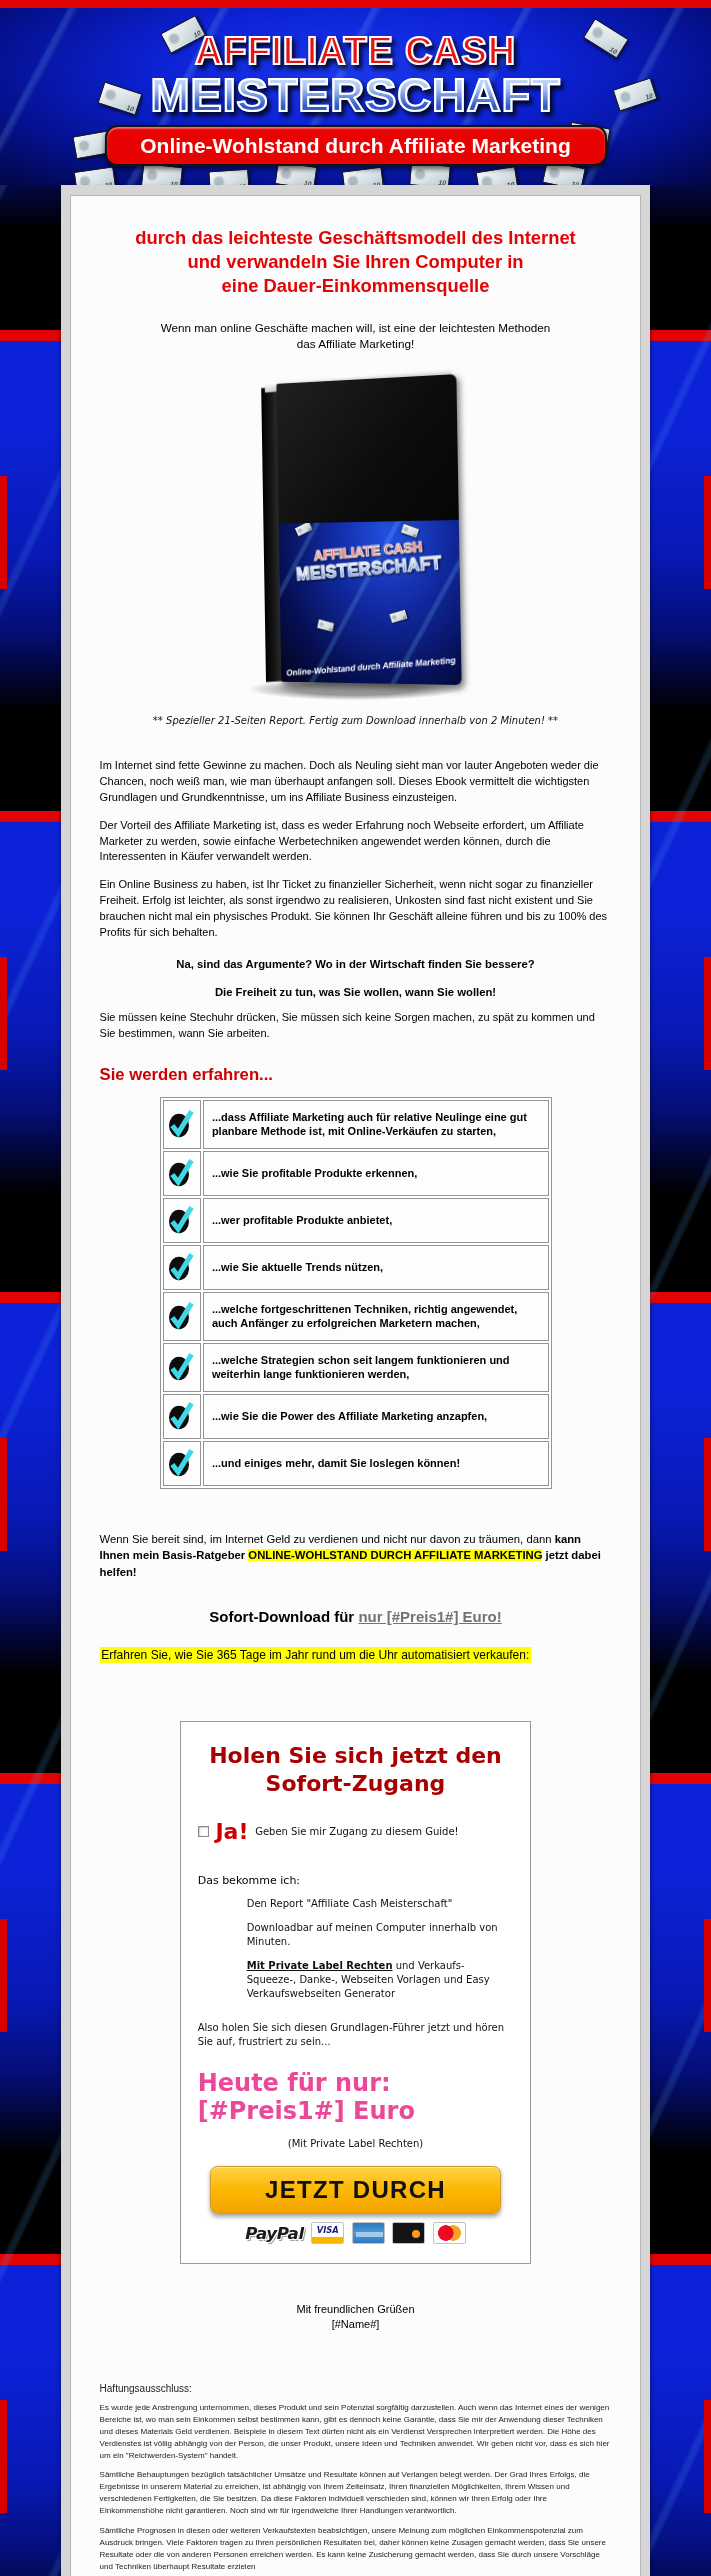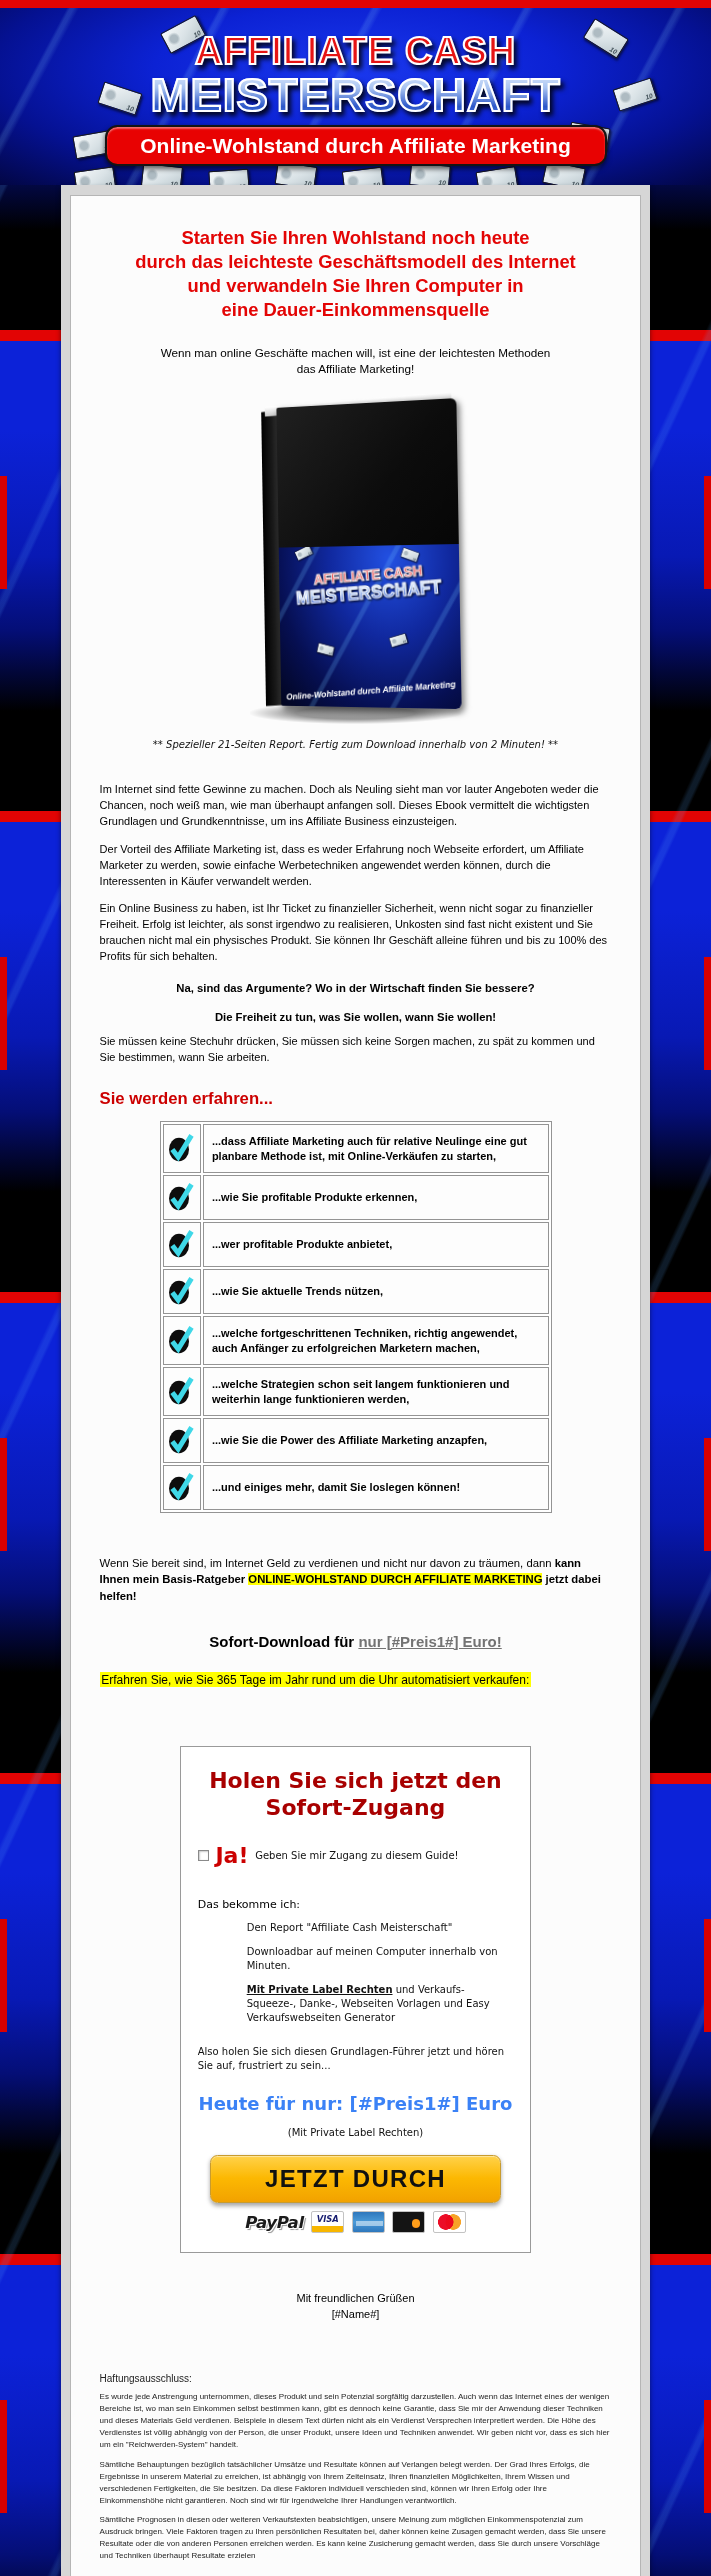--- a/index.html
+++ b/index.html
@@ -108,21 +108,21 @@
   .order-title { text-align:center; color:#a80000; font-size:22px; font-weight:bold; line-height:1.25; }
   .yes-row { margin-top:23.4px; display:flex; align-items:center; gap:6.7px; }
   .checkbox { width:11px; height:11px; background:#fff; border:0.8px solid #8a8a8a;
     box-shadow:inset 0.8px 0.8px 1.7px rgba(0,0,0,.25); flex:0 0 auto; cursor:pointer; }
   .yes-label { color:#cc0000; font-size:22px; font-weight:bold; line-height:1; }
   .yes-text { font-size:10px; color:#111; }
   .gets-heading { font-size:11px; font-weight:normal; margin-top:31px; }
   .get-item { font-size:10px; line-height:1.4; margin-top:10px; margin-left:49px; color:#111; }
   .plr-bold { font-weight:bold; text-decoration:underline;text-align:right; }
   .also-text { font-size:10px; line-height:1.4; margin-top:20px; color:#111; }
-  .price-heading { text-align:center; color:#3b82f6; font-size:18px; font-weight:bold; margin-top:20px; }
+  .price-heading { color:#ec4899; font-size:24px; font-weight:bold; margin-top:20px; }
   .price-sub { text-align:center; font-size:10px; margin-top:13.4px; color:#111; }
   .buy-button { display:block; width:291px; height:48px; margin:16.7px auto 0; border:0.8px solid #c89b2e; border-radius:7.5px;
     background:linear-gradient(#ffd24a 0%, #fcb802 48%, #f2a200 100%);
     box-shadow:0 2.5px 4.2px rgba(0,0,0,.35), inset 0 0.8px 0.8px rgba(255,255,255,.6);
     font-family:"Liberation Sans", sans-serif; font-size:24px; font-weight:900; letter-spacing:1.3px; color:#111; cursor:pointer; }
   .payments { margin-top:8.4px; display:flex; justify-content:center; align-items:center; gap:7.5px; }
   .paypal-mark { font-style:italic; font-weight:900; font-size:16.7px; color:#1b1b1b; letter-spacing:-0.4px;
     text-shadow:-0.8px -0.8px 0 #fff, 0.8px -0.8px 0 #fff, -0.8px 0.8px 0 #fff, 0.8px 0.8px 0 #fff, 1.7px 1.7px 0.8px rgba(0,0,0,.4); }
   .card { width:33px; height:22px; border:0.8px solid #c3c3c3; border-radius:2px; position:relative; overflow:hidden; }
   .card-visa { background:linear-gradient(to bottom, #fff 0 68%, #f7b600 68% 100%);
@@ -168,21 +168,20 @@
     <div class="h-title2">MEISTERSCHAFT</div>
     <div class="ribbon">
       <span>Online-Wohlstand durch Affiliate Marketing</span>
     </div>
   </header>
 
   <main class="content-frame">
     <div class="content">
 
       <div class="hero-headline">
-        <div>Starten Sie Ihren Wohlstand noch heute</div>
         <div>durch das leichteste Geschäftsmodell des Internet</div>
         <div>und verwandeln Sie Ihren Computer in</div>
         <div>eine Dauer-Einkommensquelle</div>
       </div>
 
       <div class="hero-sub">
         <div>Wenn man online Geschäfte machen will, ist eine der leichtesten Methoden</div>
         <div>das Affiliate Marketing!</div>
       </div>
 

